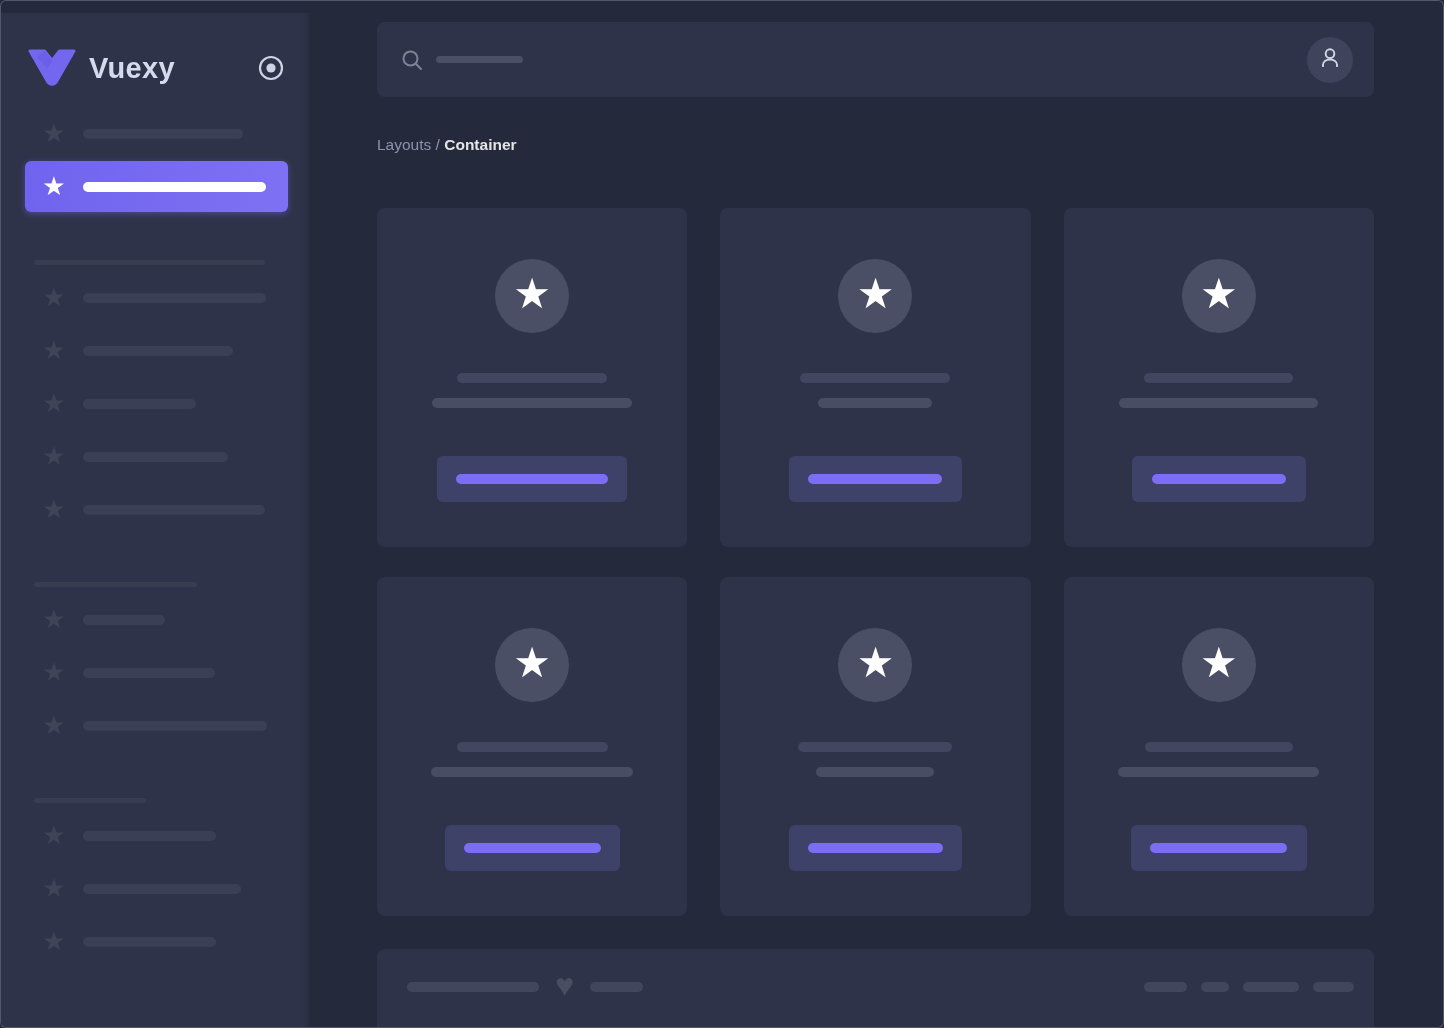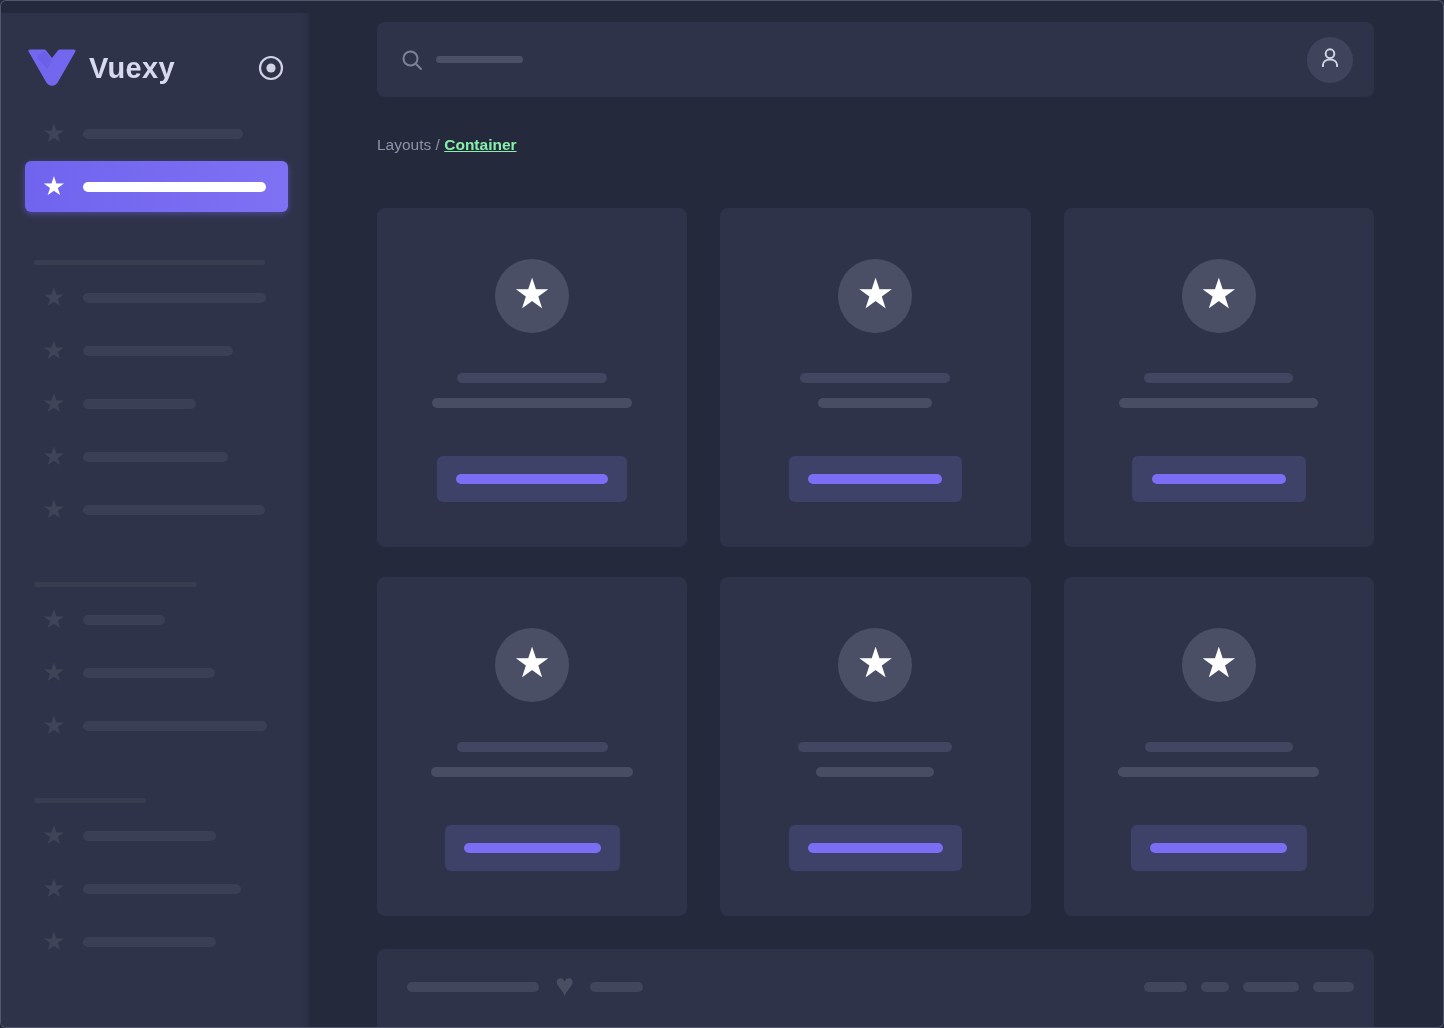--- a/index.html
+++ b/index.html
@@ -48,21 +48,21 @@
     display:flex; align-items:center; padding:0 21px 0 24px; cursor:text;
   }
   .search-icon { width:22px; height:22px; flex:0 0 auto; }
   .topbar .sk { height:7px; border-radius:3.5px; background: var(--skeleton-light, #4C5066); margin-left:13px; }
   .avatar {
     margin-left:auto; width:46px; height:46px; border-radius:50%;
     background:#3F445C; display:flex; align-items:center; justify-content:center; cursor:pointer;
   }
   .avatar svg { width:26px; height:26px; }
   .breadcrumb { margin-top:36px; line-height:23px; font-size:15.5px; color: var(--text-muted, #8F93A8); }
-  .breadcrumb .crumb-current { color:#86efac; font-weight:700;text-decoration:underline; }
+  .breadcrumb .crumb-current { color:#e5e5e5; font-weight:700; }
   
   .grid { margin-top:52px; display:grid; grid-template-columns:repeat(3, 1fr); column-gap:33px; row-gap:30px; }
   .card {
     height:339px; border-radius:8px; background: var(--panel-bg, #2F3349);
     display:flex; flex-direction:column; align-items:center;
   }
   .card-circle {
     margin-top:51px; width:74px; height:74px; border-radius:50%;
     background: var(--circle-bg, #4B4F66);
     display:flex; align-items:center; justify-content:center;

